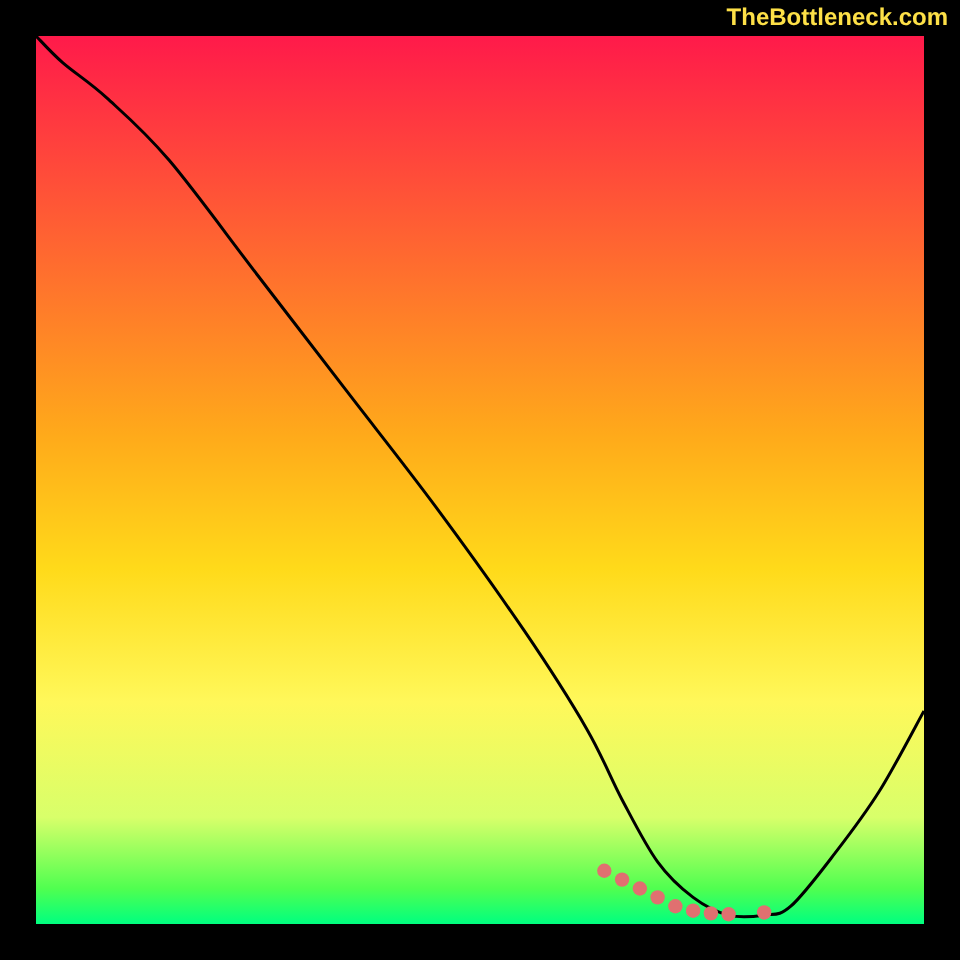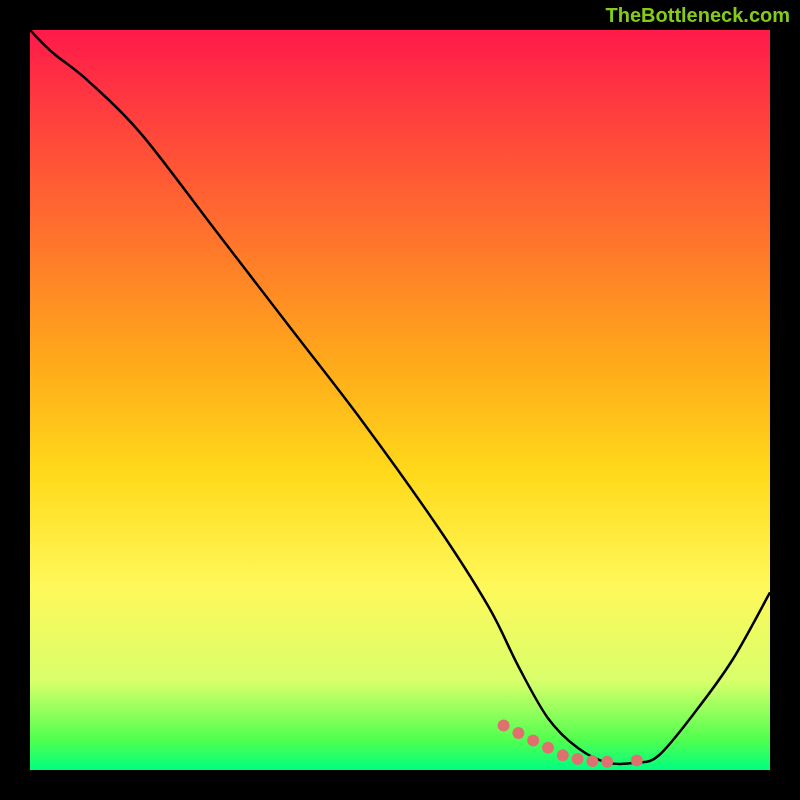--- a/index.html
+++ b/index.html
@@ -8,21 +8,21 @@
     background: #000;
     width: 800px;
     height: 800px;
     position: relative;
     font-family: Arial, sans-serif;
   }
   .watermark {
     position: absolute;
     top: 4px;
     right: 10px;
-    color: #84cc16;
+    color: #fde047;
     font-size: 20px;
     font-weight: bold;
     z-index: 10;
   }
   .plot-area {
     position: absolute;
     left: 30px;
     top: 30px;
     width: 740px;
     height: 740px;

